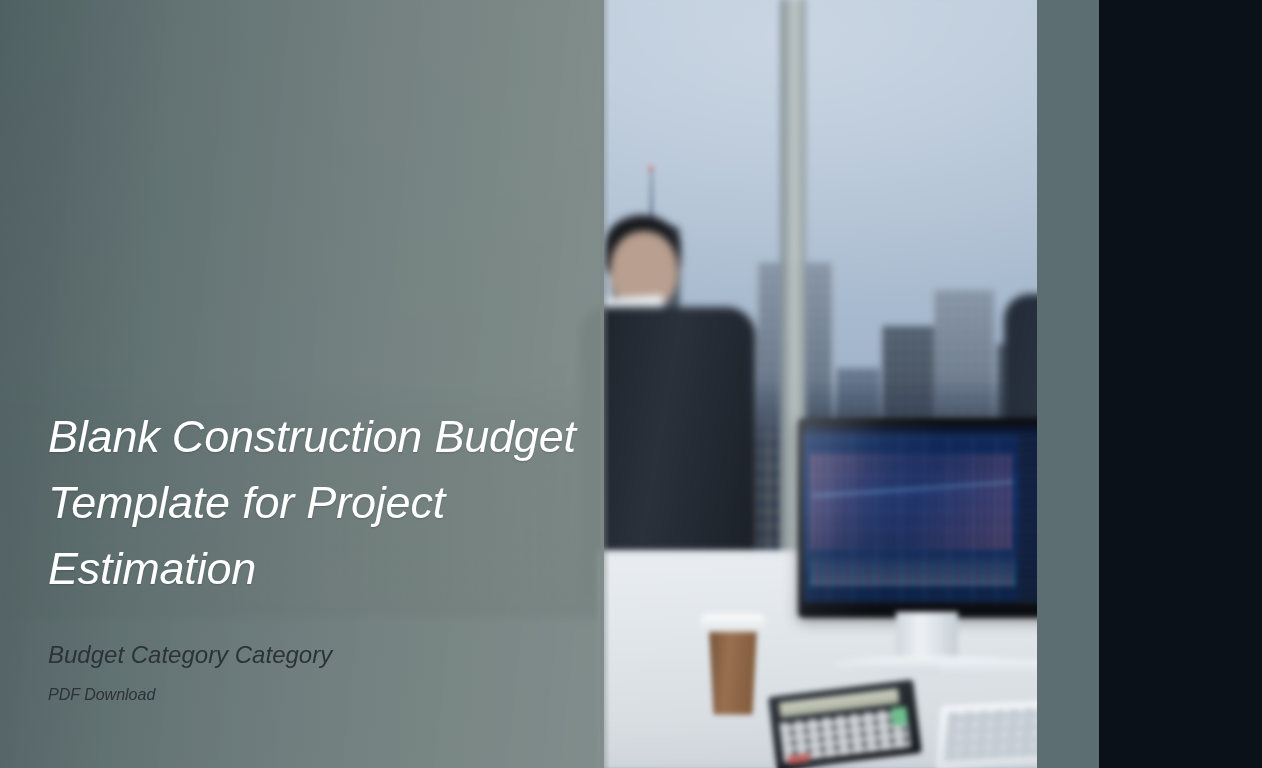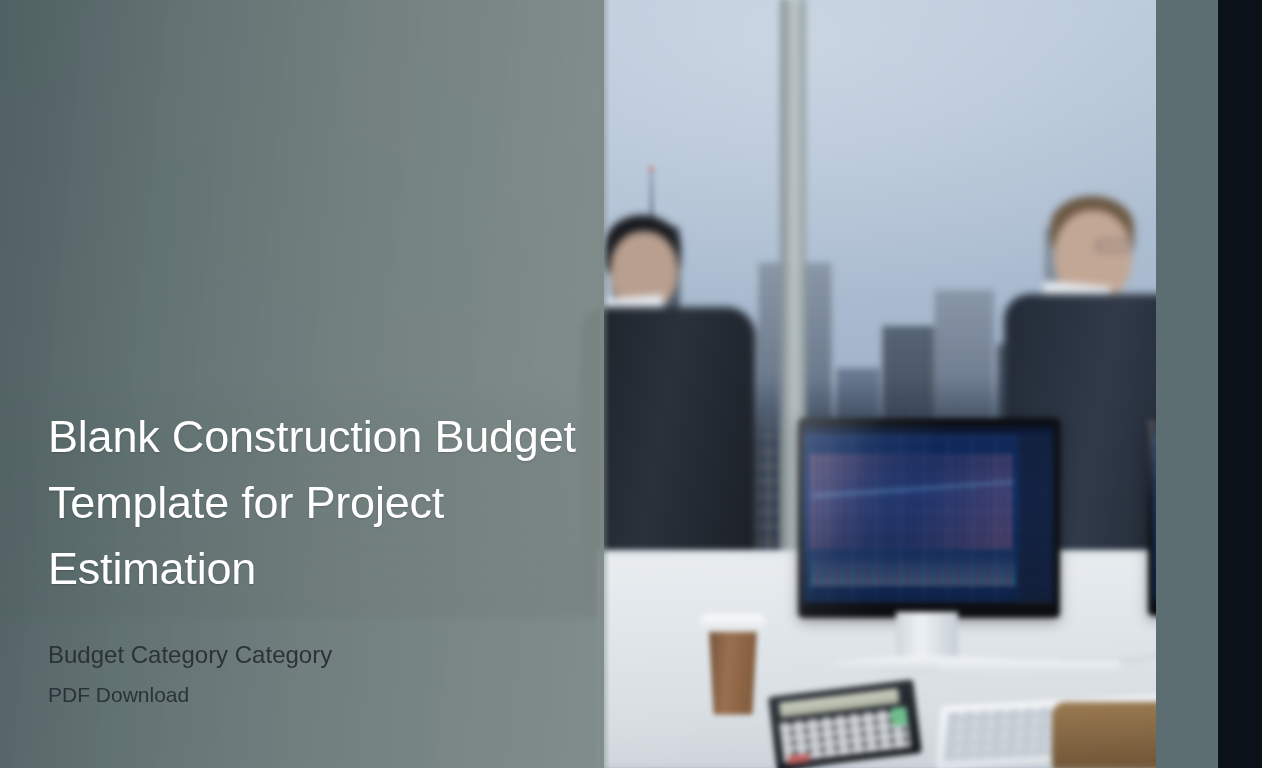--- a/index.html
+++ b/index.html
@@ -4,23 +4,24 @@
 <style>
   * { margin:0; padding:0; box-sizing:border-box; }
   html, body { width:1262px; height:768px; overflow:hidden; }
   body {
     font-family:"Liberation Sans", sans-serif;
     background:#0b1118;
   }
 
   #hero-banner {
     position:relative;
-    width:1218px;
+    width:1099px;
     height:768px;
     overflow:hidden;
+    font-style:italic;
   }
 
   
   .photo-scene {
     position:absolute;
     left:0; top:0;
     width:1200px; height:768px;
     overflow:hidden;
     background:#9fb0c4;
   }
@@ -350,21 +351,21 @@
   }
   #doc-category {
     margin-top:38px;
     font-size:24px;
     line-height:30px;
     font-weight:400;
     color:#2b3338;
   }
   #doc-format {
     margin-top:12px;
-    font-size:21px;
+    font-size:16px;
     line-height:26px;
     font-weight:400;
     color:#2b3338;
   }
 
   
   #right-band {
     position:absolute;
     right:0; top:0;
     width:62px; height:768px;

